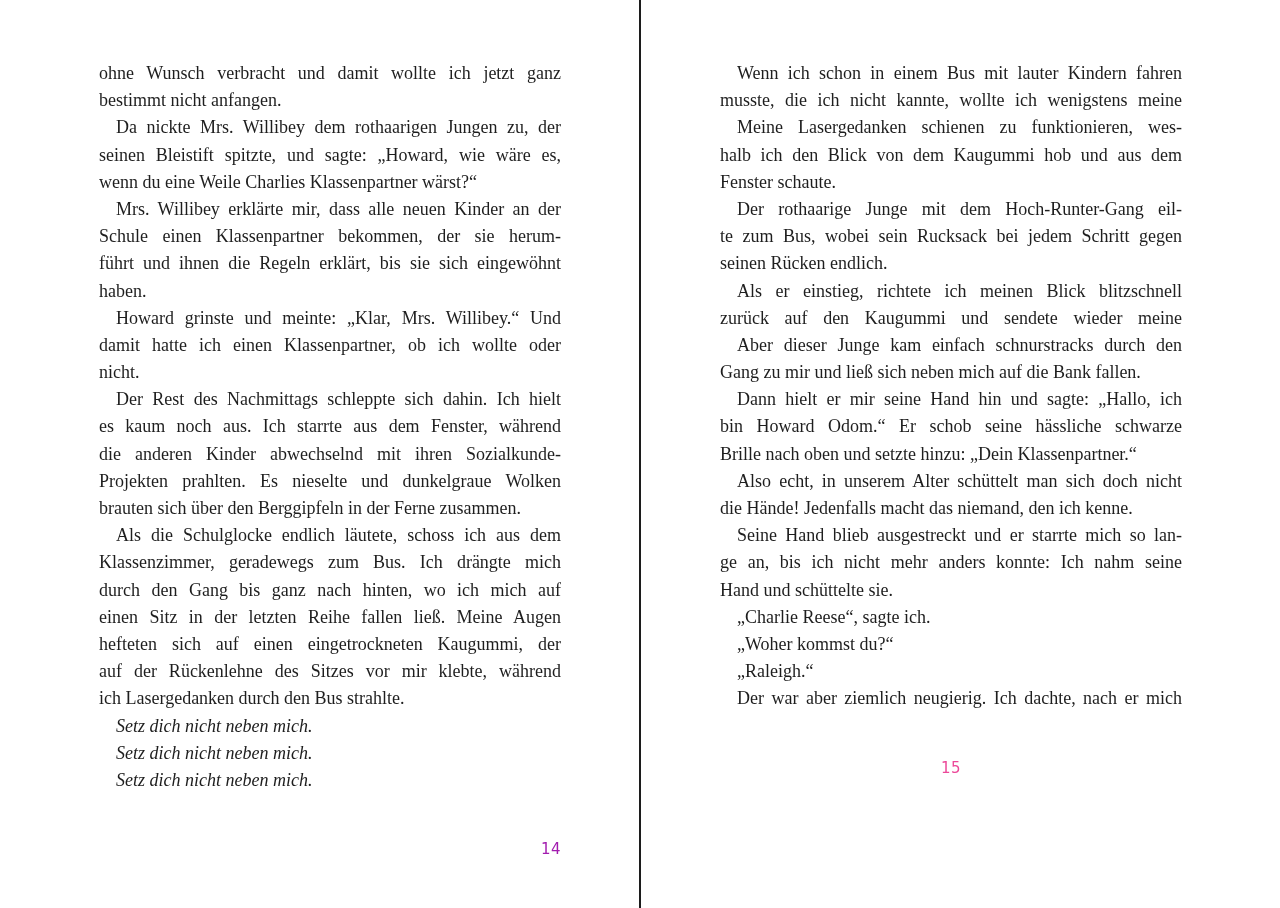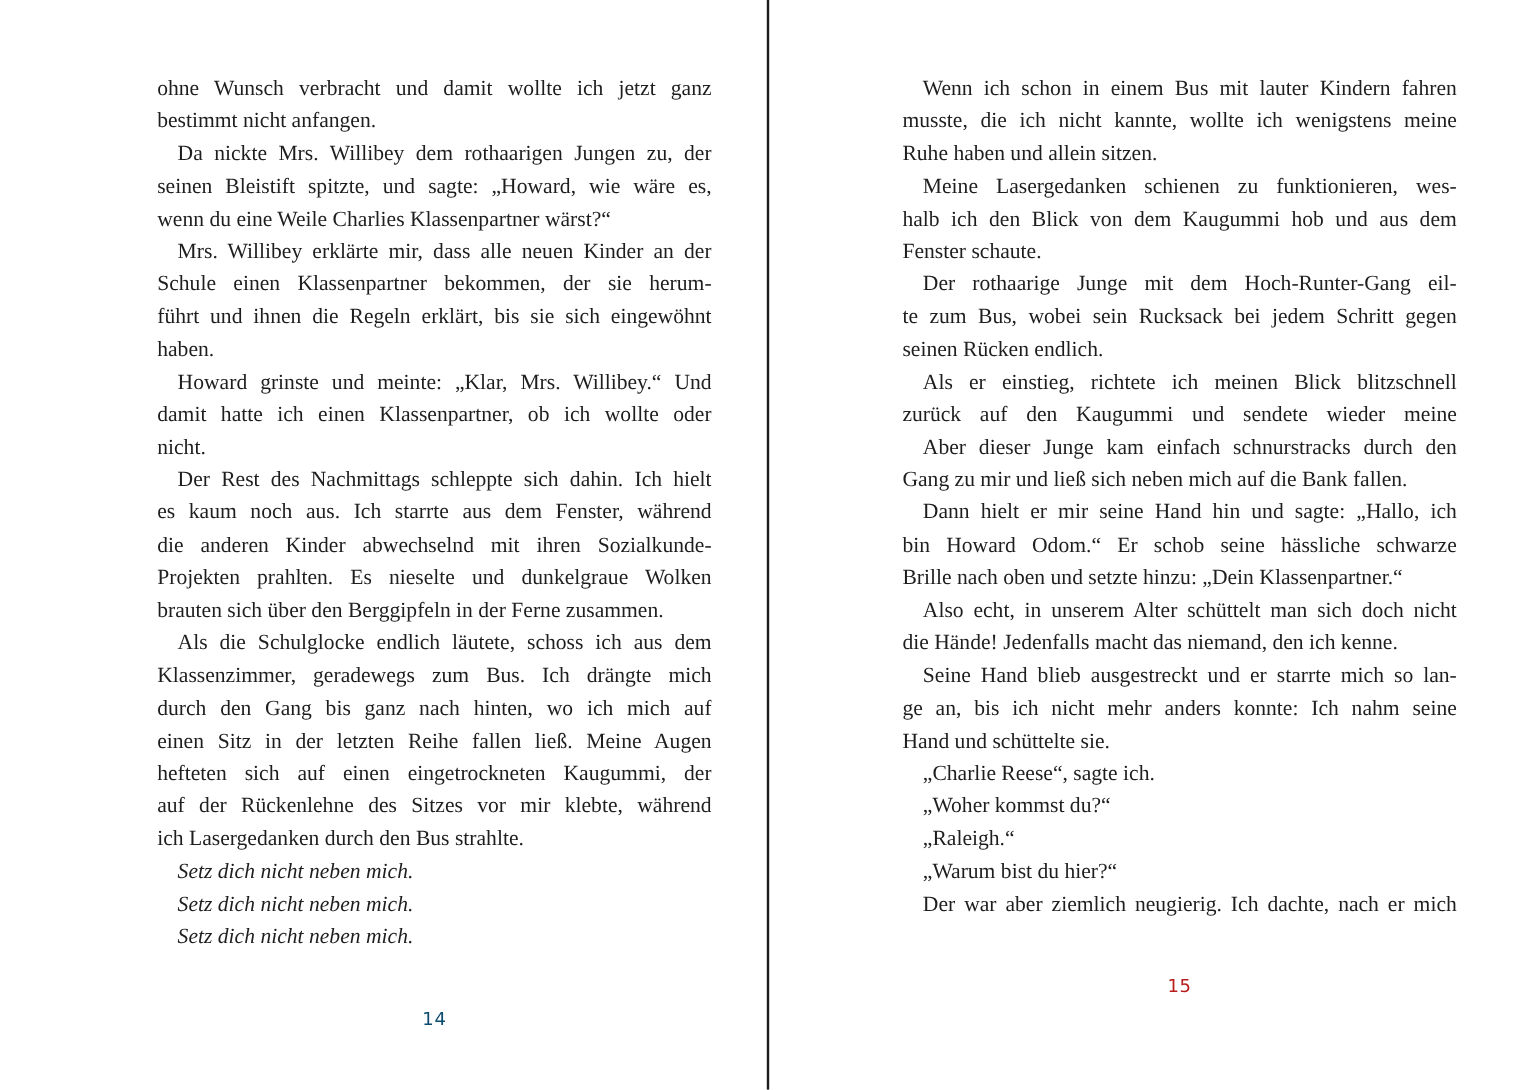--- a/index.html
+++ b/index.html
@@ -20,21 +20,20 @@
     left: 639px;
     top: 0;
     width: 2px;
     height: 908px;
     background: #1c1c1c;
   }
   .page {
     position: absolute;
     top: 60px;
     width: 462px;
-    margin-left: 32px;
   }
   .page.left  { left: 99px;  }
   .page.right { left: 720px; }
   .textblock { width: 462px; }
   .line {
     font-size: 18px;
     line-height: 27.2px;
     height: 27.2px;
     overflow: hidden;
     text-align: justify;
@@ -78,30 +77,29 @@
       <div class="line">Klassenzimmer, geradewegs zum Bus. Ich drängte mich</div>
       <div class="line">durch den Gang bis ganz nach hinten, wo ich mich auf</div>
       <div class="line">einen Sitz in der letzten Reihe fallen ließ. Meine Augen</div>
       <div class="line">hefteten sich auf einen eingetrockneten Kaugummi, der</div>
       <div class="line">auf der Rückenlehne des Sitzes vor mir klebte, während</div>
       <div class="line last">ich Lasergedanken durch den Bus strahlte.</div>
       <div class="line last indent italic">Setz dich nicht neben mich.</div>
       <div class="line last indent italic">Setz dich nicht neben mich.</div>
       <div class="line last indent italic">Setz dich nicht neben mich.</div>
     </div>
-  <div class="page-number" style="color: #0c4a6e;">14</div>
+  <div class="page-number" style="color: #a21caf; text-align: right;">14</div>
 </div>
 
 <div class="divider" style="background: rgb(28, 28, 28);"></div>
 
 <div class="page right">
   <div class="textblock">
       <div class="line indent">Wenn ich schon in einem Bus mit lauter Kindern fahren</div>
       <div class="line">musste, die ich nicht kannte, wollte ich wenigstens meine</div>
-      <div class="line last">Ruhe haben und allein sitzen.</div>
       <div class="line indent">Meine Lasergedanken schienen zu funktionieren, wes-</div>
       <div class="line">halb ich den Blick von dem Kaugummi hob und aus dem</div>
       <div class="line last">Fenster schaute.</div>
       <div class="line indent">Der rothaarige Junge mit dem Hoch-Runter-Gang eil-</div>
       <div class="line">te zum Bus, wobei sein Rucksack bei jedem Schritt gegen</div>
       <div class="line last">seinen Rücken endlich.</div>
       <div class="line indent">Als er einstieg, richtete ich meinen Blick blitzschnell</div>
       <div class="line">zurück auf den Kaugummi und sendete wieder meine</div>
       <div class="line indent">Aber dieser Junge kam einfach schnurstracks durch den</div>
       <div class="line last">Gang zu mir und ließ sich neben mich auf die Bank fallen.</div>
@@ -109,17 +107,16 @@
       <div class="line">bin Howard Odom.“ Er schob seine hässliche schwarze</div>
       <div class="line last">Brille nach oben und setzte hinzu: „Dein Klassenpartner.“</div>
       <div class="line indent">Also echt, in unserem Alter schüttelt man sich doch nicht</div>
       <div class="line last">die Hände! Jedenfalls macht das niemand, den ich kenne.</div>
       <div class="line indent">Seine Hand blieb ausgestreckt und er starrte mich so lan-</div>
       <div class="line">ge an, bis ich nicht mehr anders konnte: Ich nahm seine</div>
       <div class="line last">Hand und schüttelte sie.</div>
       <div class="line last indent">„Charlie Reese“, sagte ich.</div>
       <div class="line last indent">„Woher kommst du?“</div>
       <div class="line last indent">„Raleigh.“</div>
-      <div class="line last indent">„Warum bist du hier?“</div>
       <div class="line indent">Der war aber ziemlich neugierig. Ich dachte, nach er mich</div>
     </div>
-  <div class="page-number" style="color: #b91c1c;">15</div>
+  <div class="page-number" style="color: #ec4899;">15</div>
 </div>
 
 </body></html>

